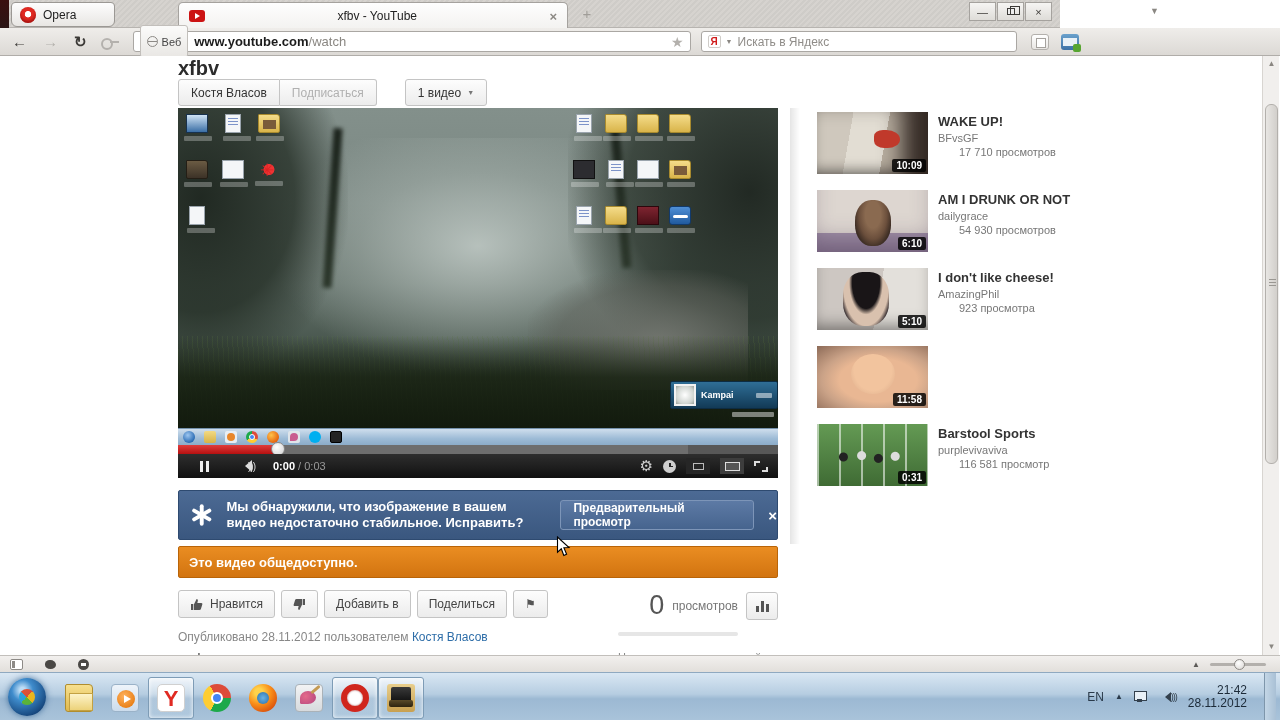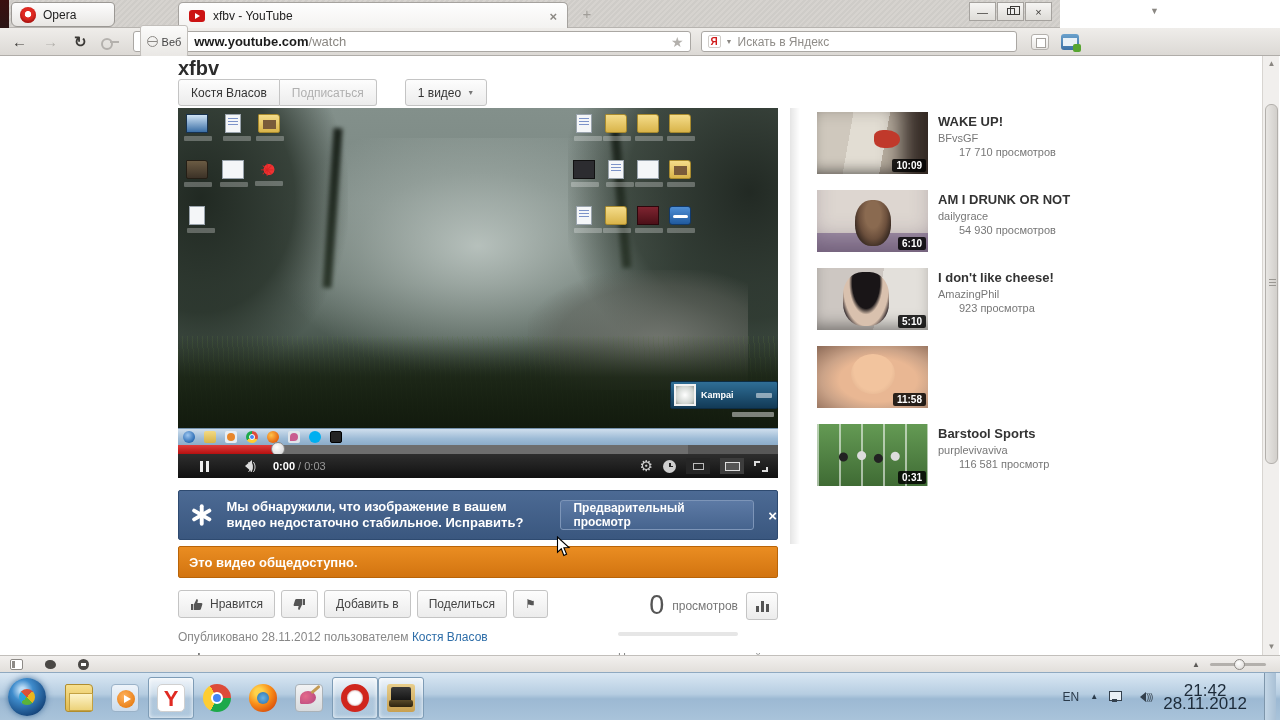--- a/index.html
+++ b/index.html
@@ -20,21 +20,21 @@
   .opera-logo { width:16px; height:16px; border-radius:50%;
     background:radial-gradient(circle at 50% 45%, #fff 0 24%, #e02a22 30% 100%);
     box-shadow:inset 0 -2px 3px rgba(120,0,0,.6); }
   .opera-btn span { font-size:12px; color:#222; }
   .tab { position:absolute; left:178px; top:2px; width:390px; height:27px;
     background:linear-gradient(#fefefe,#f3f2f0); border:1px solid #a5a29e; border-bottom:none;
     border-radius:5px 5px 0 0; display:flex; align-items:center; padding:0 10px; gap:8px; }
   .yt-favicon { width:16px; height:12px; background:#cc1313; border-radius:3px; position:relative; }
   .yt-favicon:before { content:""; position:absolute; left:6px; top:3px;
     border-left:5px solid #fff; border-top:3px solid transparent; border-bottom:3px solid transparent; }
-  .tab-title { flex:1; font-size:12px; color:#222; }
+  .tab-title { flex:1; font-size:12px; color:#222;text-align:center; }
   .tab-close { color:#8c8984; font-size:13px; font-weight:bold; cursor:default; }
   .newtab-btn { position:absolute; left:578px; top:7px; width:18px; height:16px; color:#a09d98;
     font-size:15px; line-height:14px; text-align:center; }
   .tab-chevron { position:absolute; left:1150px; top:6px; color:#8a8782; font-size:9px; }
   .win-controls { position:absolute; right:8px; top:2px; display:flex; }
   .win-btn { width:27px; height:19px; border:1px solid #a5a29e; background:linear-gradient(#f6f5f3,#dedcd8);
     display:flex; align-items:center; justify-content:center; font-size:11px; color:#3c3a37; margin-left:1px; }
   .restore-glyph { width:8px; height:7px; border:1px solid #3c3a37; position:relative; background:#eee; }
   .restore-glyph:before { content:""; position:absolute; left:2px; top:-3px; width:8px; height:7px;
     border:1px solid #3c3a37; }
@@ -320,21 +320,21 @@
   .tray { margin-left:auto; display:flex; align-items:center; gap:11px; padding-right:4px; }
   .tray-lang { font-size:12px; color:#2a3a4a; }
   .tray-up { font-size:8px; color:#2a3a4a; }
   .tray-net { width:15px; height:12px; position:relative; }
   .tray-net:before { content:""; position:absolute; left:0; top:0; width:11px; height:8px;
     border:1px solid #33404d; background:#e8f0f7; }
   .tray-net:after { content:""; position:absolute; left:3px; top:8px; width:5px; height:3px; background:#33404d; }
   .tray-vol { display:flex; align-items:center; }
   .tray-vol .tri { width:0; height:0; border:5px solid transparent; border-right:6px solid #33404d; }
   .tray-vol .wav { font-size:9px; color:#33404d; letter-spacing:-1px; }
-  .tray-clock { text-align:center; font-size:17px; color:#1c2a38; line-height:13px; padding-right:6px; }
+  .tray-clock { text-align:right; font-size:12px; color:#1c2a38; line-height:13px; padding-right:6px; }
   .show-desktop { width:12px; height:48px; border-left:1px solid #7e96ab; background:linear-gradient(90deg,#c3d6e6,#a9c0d5); }
 
   .cursor { position:absolute; left:556px; top:536px; z-index:60; }
 
   [data-interactable] { }
 </style>
 </head>
 <body>
 
 <div id="screen" data-interactable="false">

